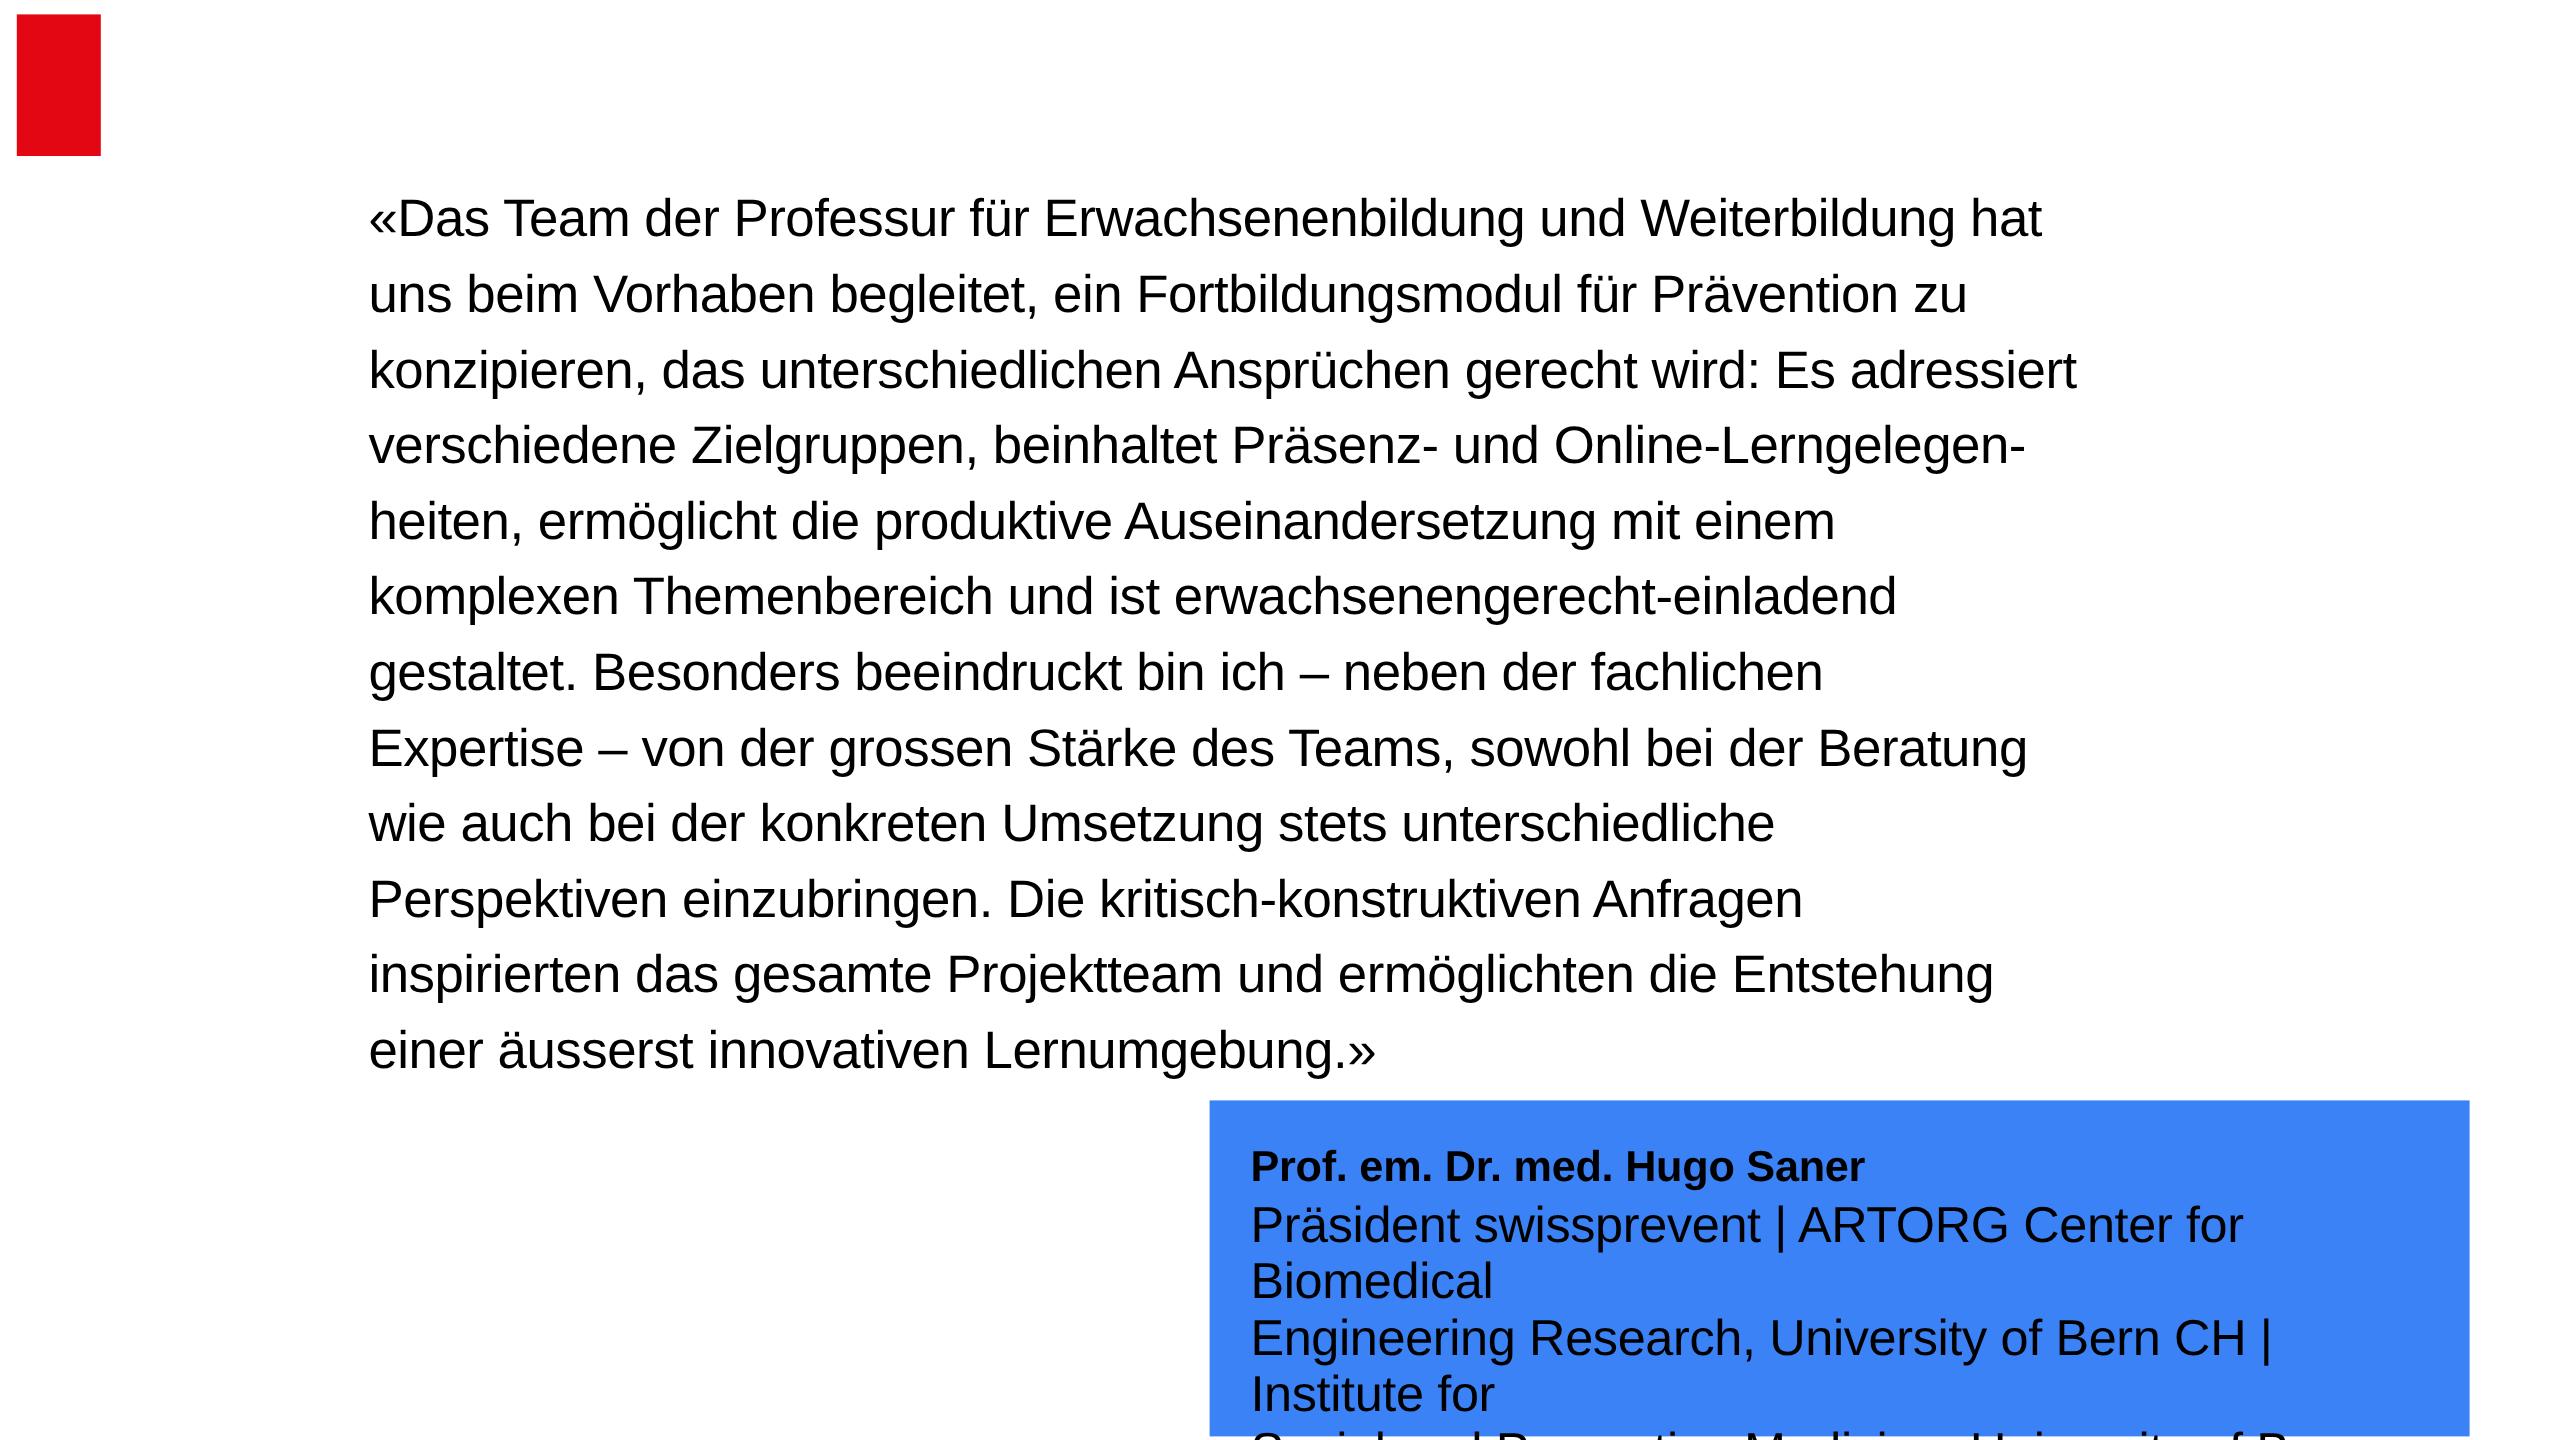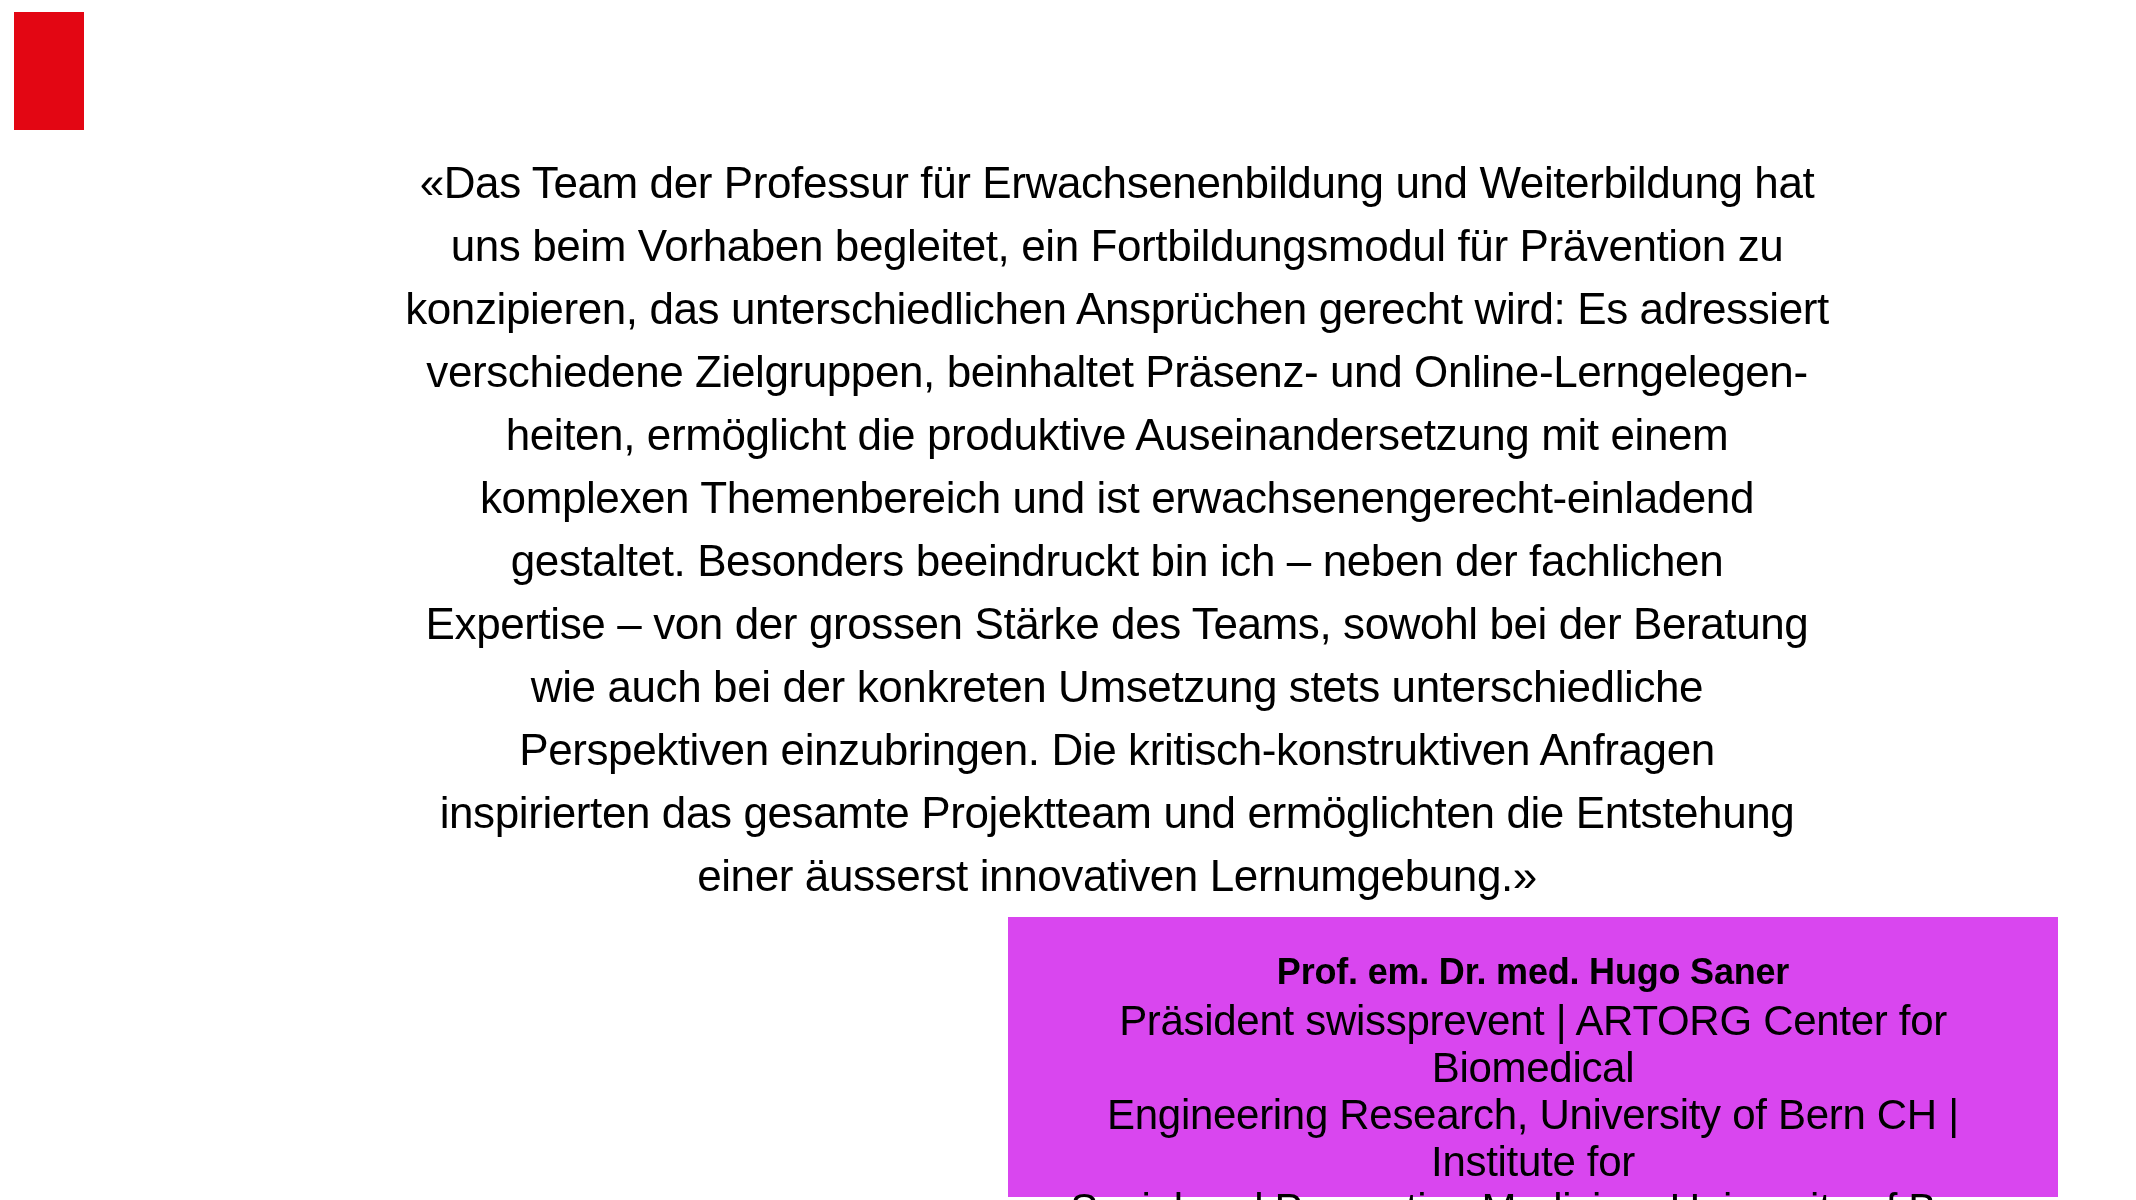--- a/index.html
+++ b/index.html
@@ -4,21 +4,20 @@
 <style>
   html, body { margin: 0; padding: 0; background: #ffffff; }
   .page {
     position: relative;
     width: 2136px;
     height: 1200px;
     background: #ffffff;
     overflow: hidden;
     font-family: "Liberation Sans", sans-serif;
     color: #000000;
-    text-align: center;
   }
   .red-square {
     position: absolute;
     left: 14px;
     top: 12px;
     width: 70px;
     height: 118px;
   }
   .quote {
     position: absolute;
@@ -68,20 +67,20 @@
 verschiedene Zielgruppen, beinhaltet Präsenz- und Online-Lerngelegen-
 heiten, ermöglicht die produktive Auseinandersetzung mit einem
 komplexen Themenbereich und ist erwachsenengerecht-einladend
 gestaltet. Besonders beeindruckt bin ich – neben der fachlichen
 Expertise – von der grossen Stärke des Teams, sowohl bei der Beratung
 wie auch bei der konkreten Umsetzung stets unterschiedliche
 Perspektiven einzubringen. Die kritisch-konstruktiven Anfragen
 inspirierten das gesamte Projektteam und ermöglichten die Entstehung
 einer äusserst innovativen Lernumgebung.»</div>
 
-  <div class="attribution" style="background: #d946ef;">
+  <div class="attribution" style="background: #3b82f6;">
     <div class="name">Prof. em. Dr. med. Hugo Saner</div>
     <div class="details">Präsident swissprevent | ARTORG Center for Biomedical
 Engineering Research, University of Bern CH | Institute for
 Social and Preventive Medicine, University of Bern CH</div>
   </div>
 
 </div>
 
 </body></html>

